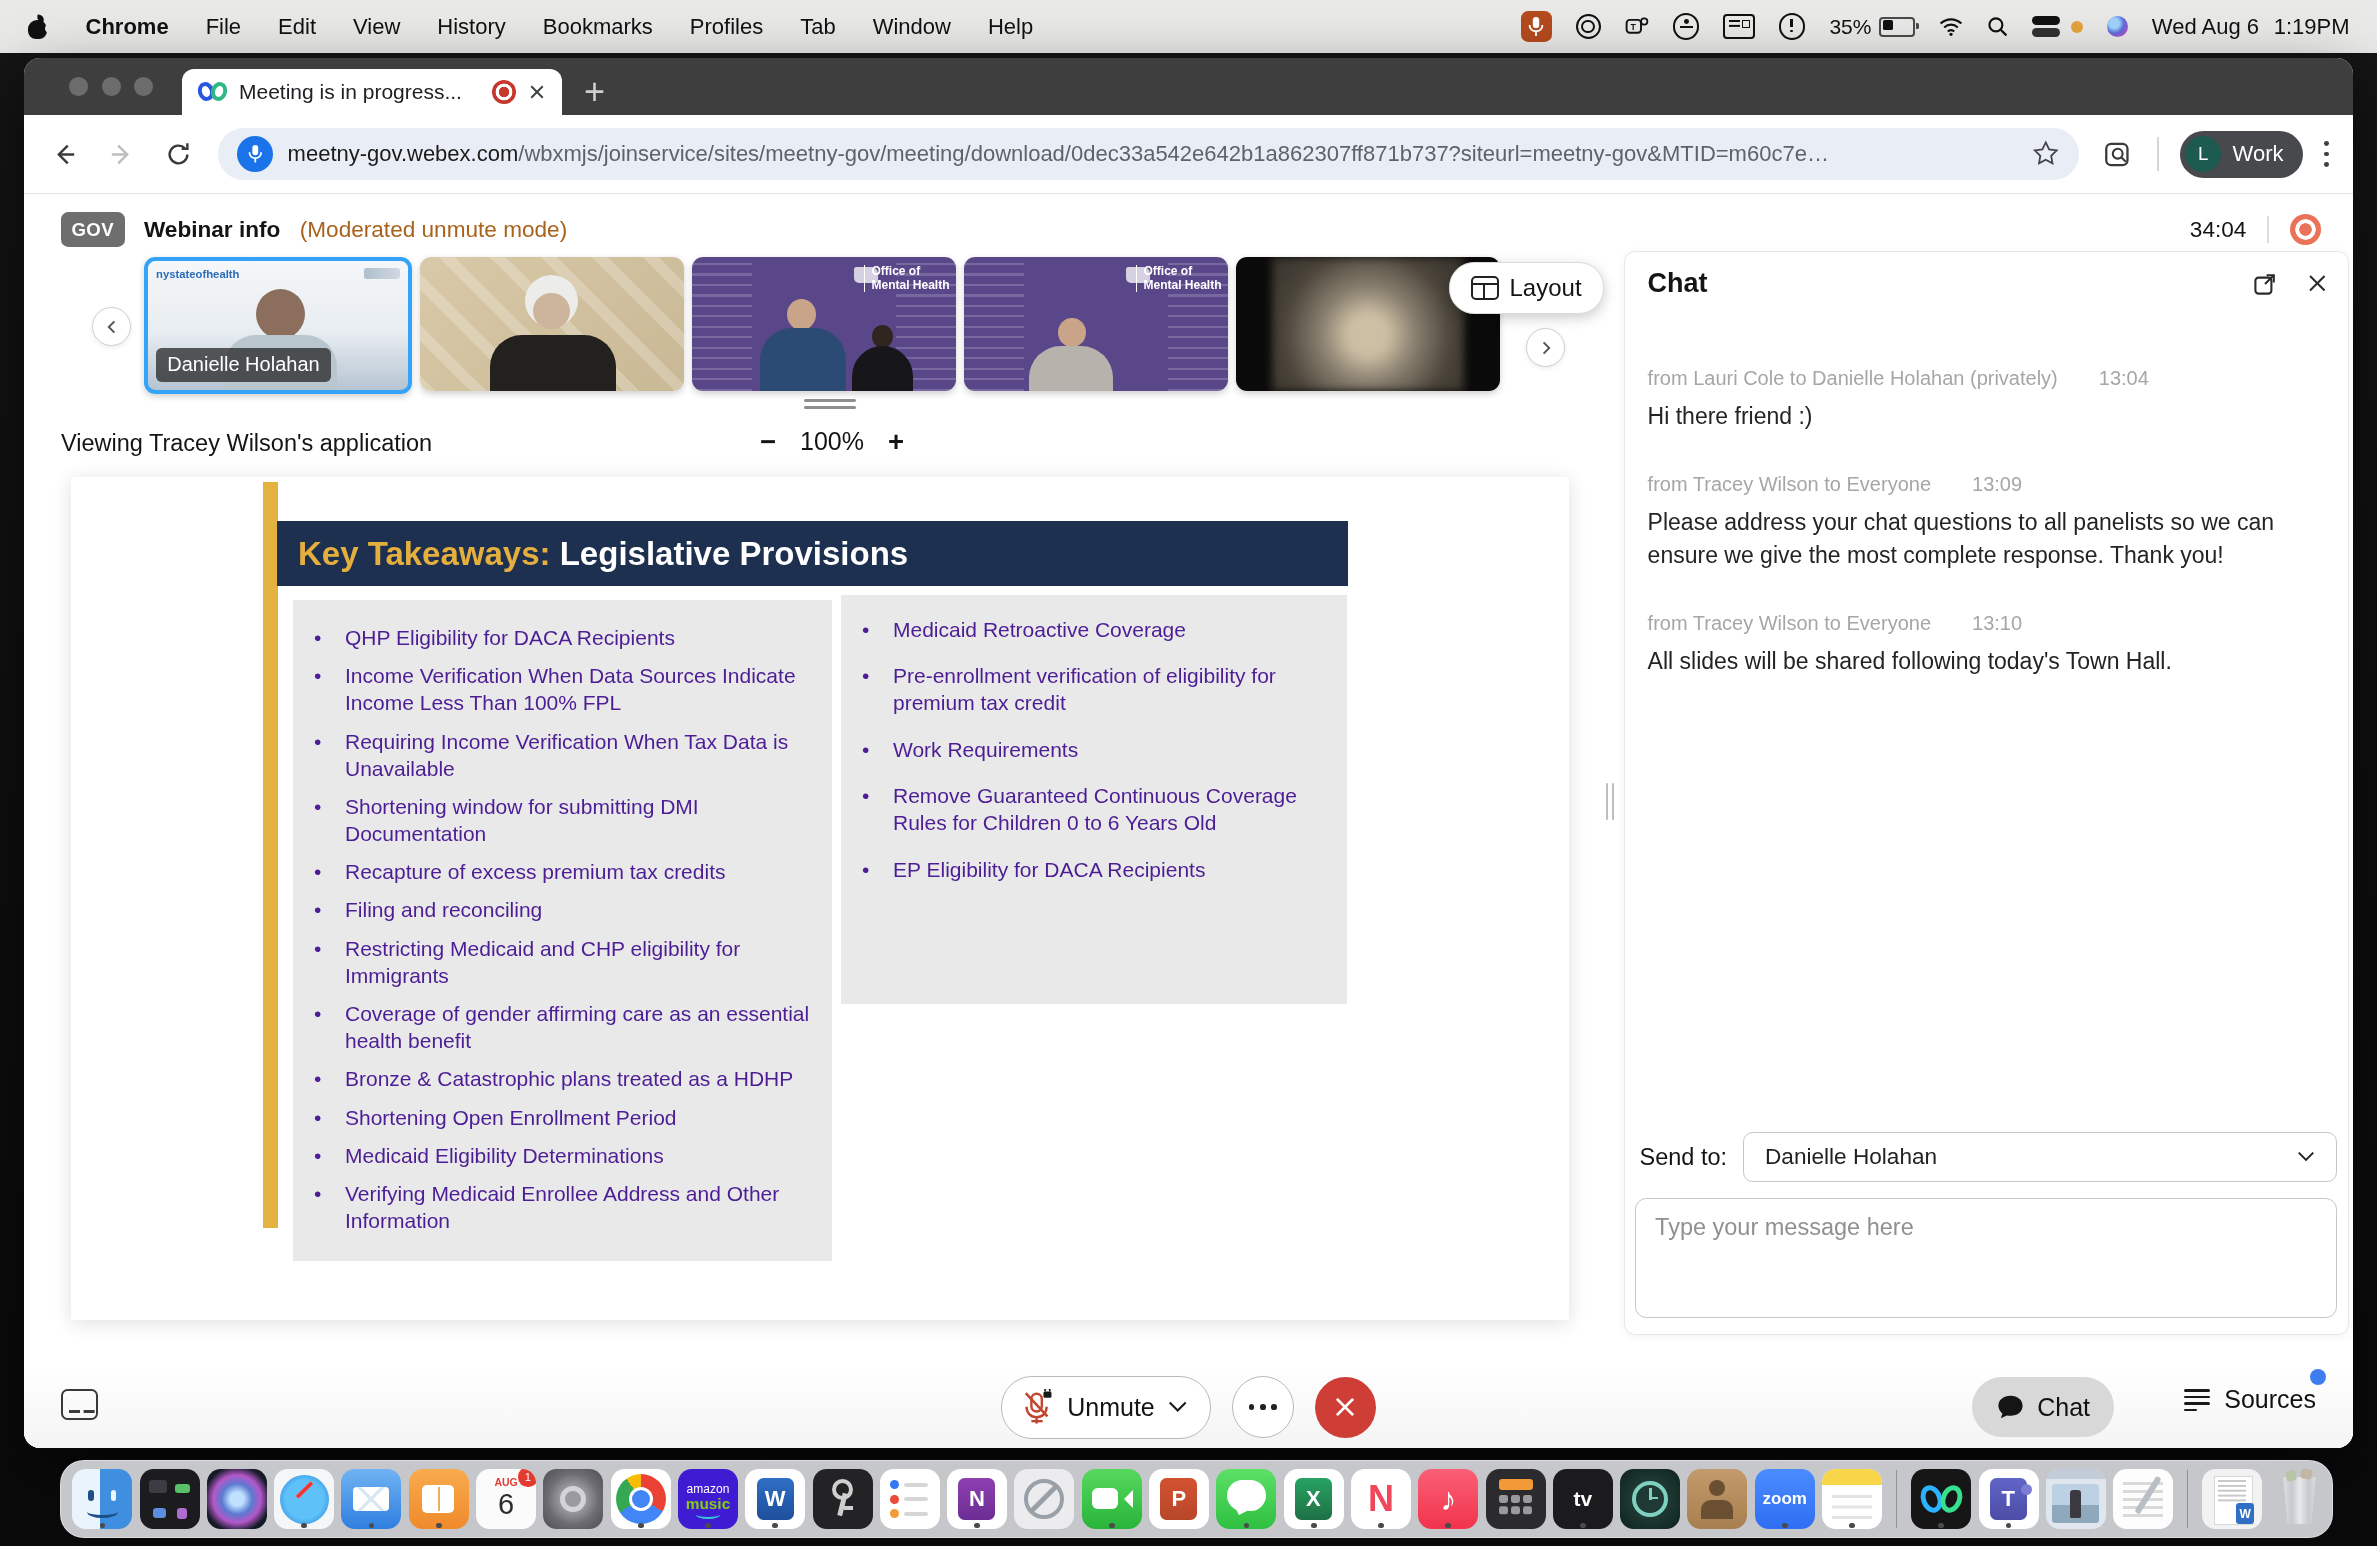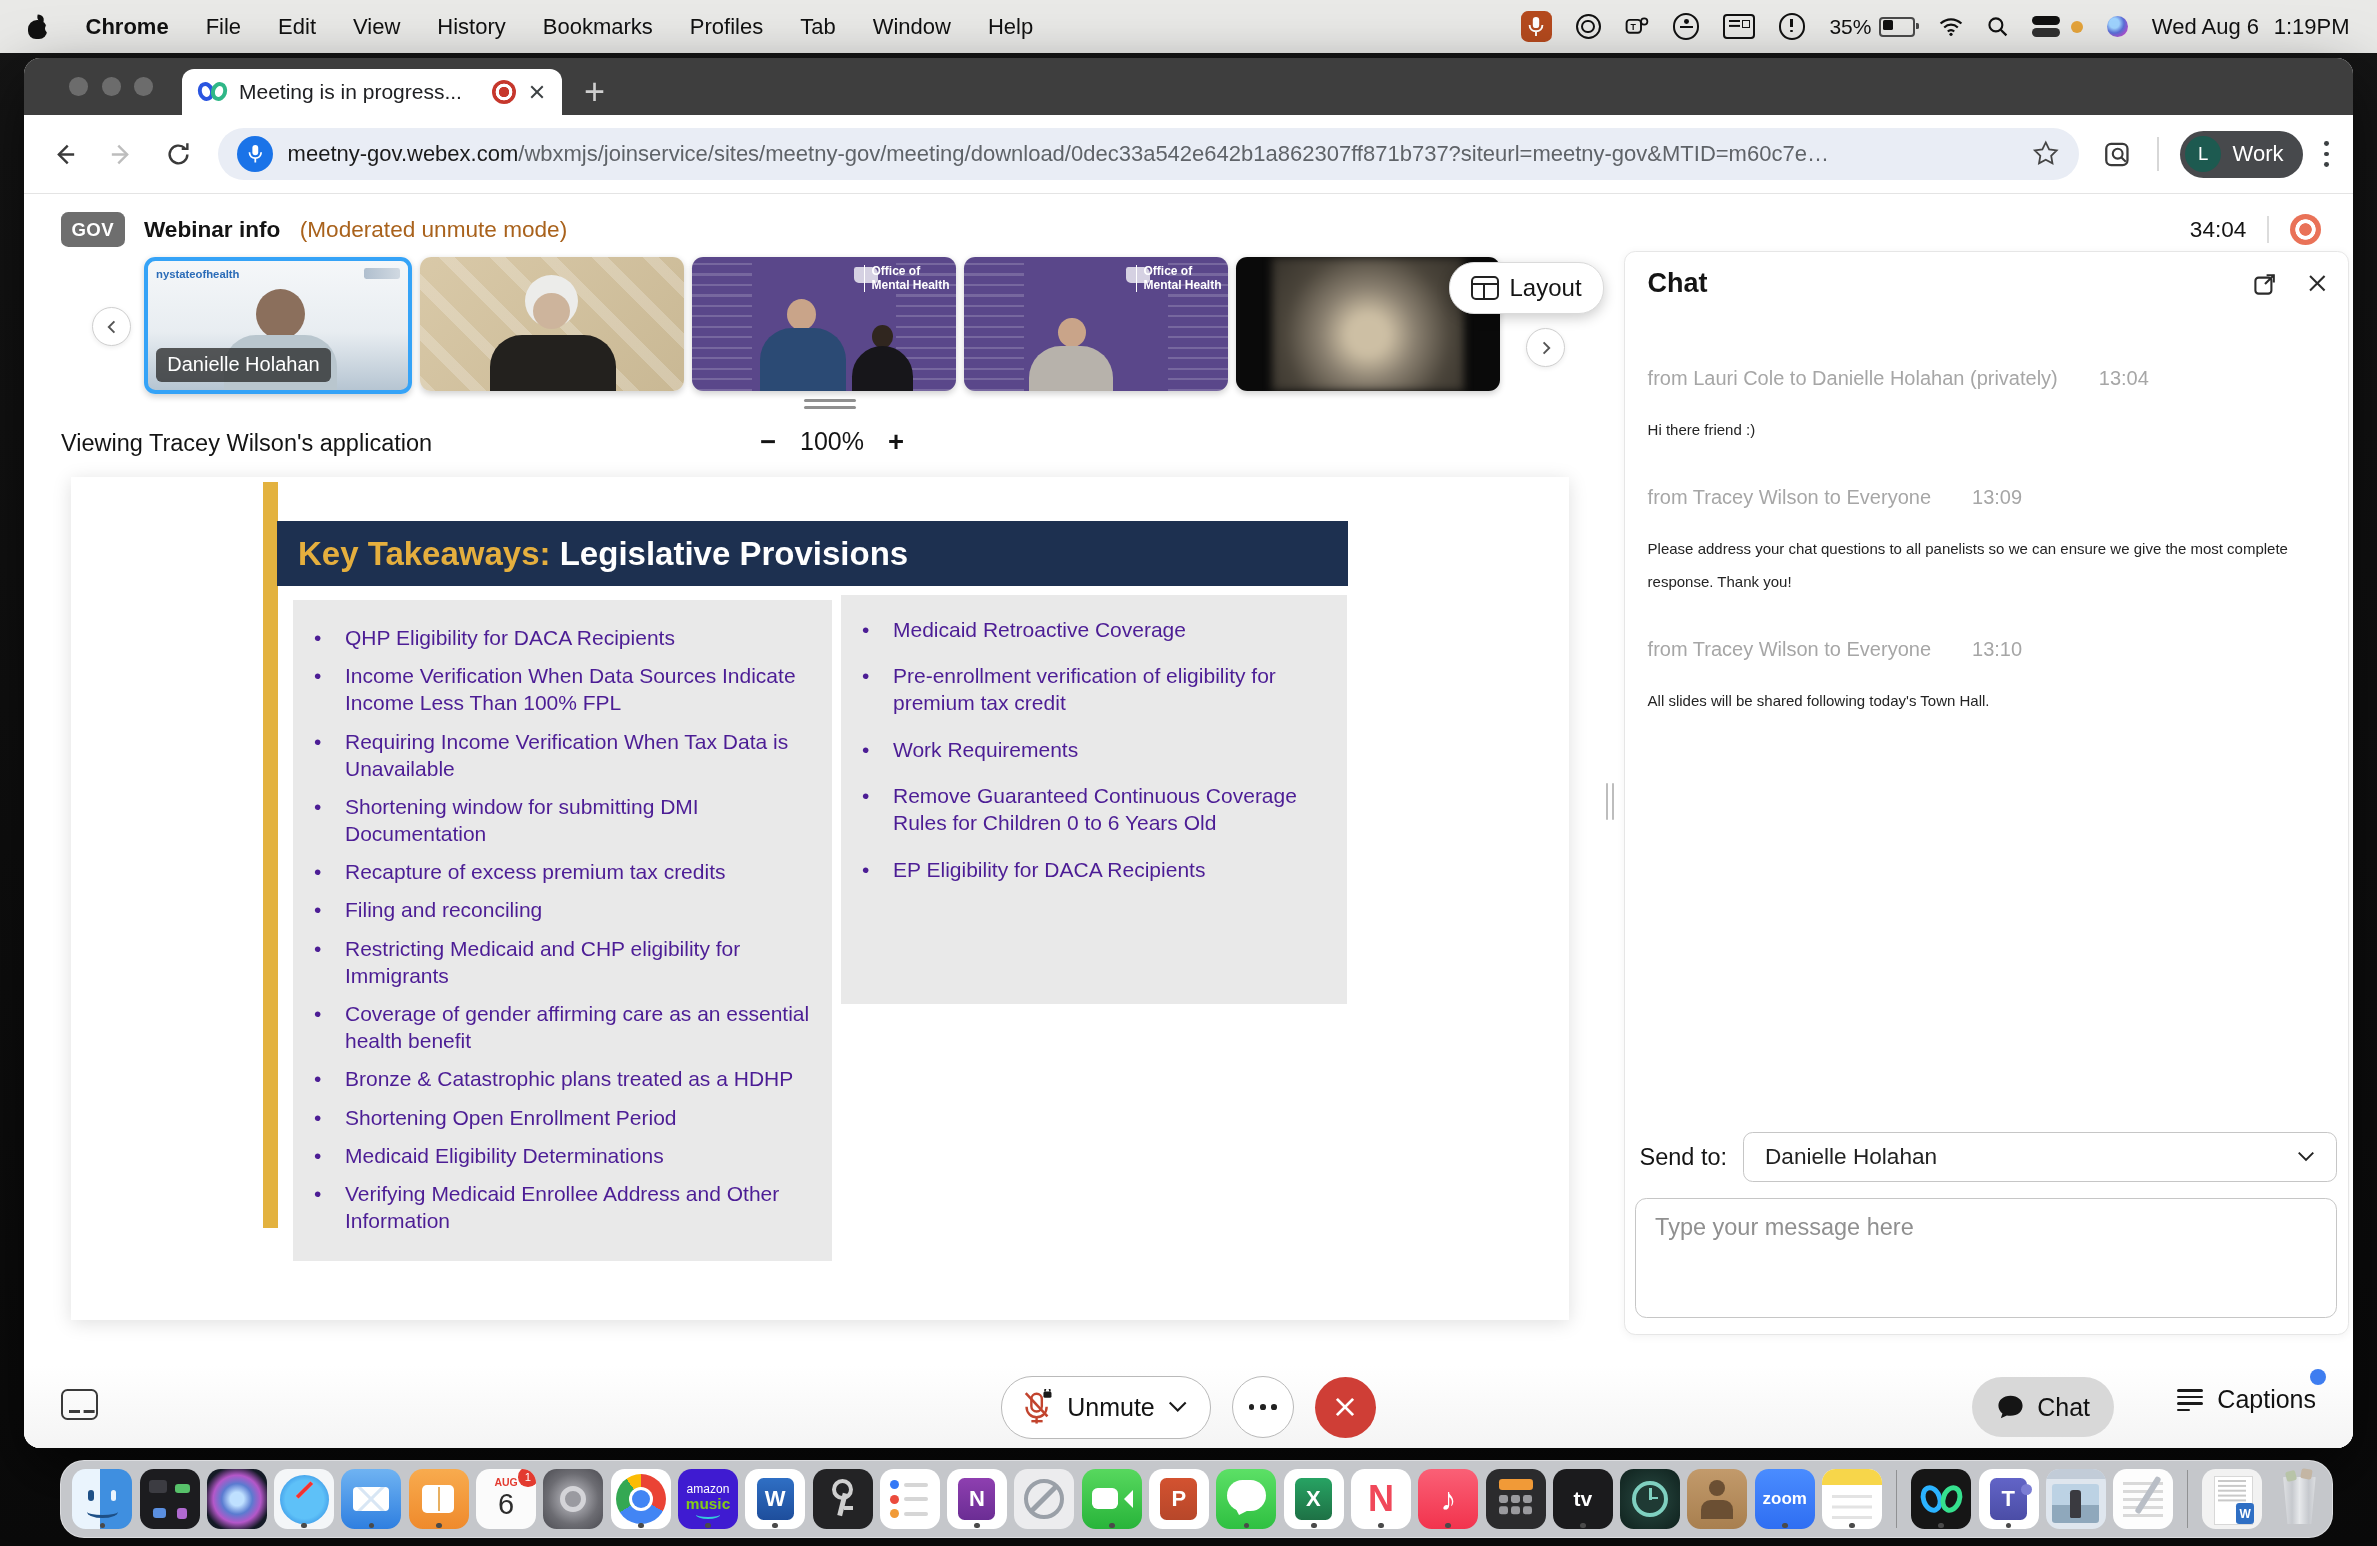--- a/index.html
+++ b/index.html
@@ -126,21 +126,21 @@
   .bl::before{content:"•";position:absolute;left:21px;top:0;}
   
   .chatpanel{position:absolute;left:1600px;top:57px;width:725px;height:1084px;background:#fff;border:0.8px solid #e6e6e6;
     border-radius:11.3px;box-sizing:border-box;box-shadow:0 1.6px 8px rgba(0,0,0,.05);}
   .chathead{position:absolute;left:22.6px;top:16px;right:19.4px;display:flex;align-items:center;}
   .chathead .t{font-size:27px;font-weight:700;color:#141414;flex:1;}
   .chathead .ic{margin-left:29px;}
   .msgs{position:absolute;left:22.6px;top:115px;right:24px;}
   .msg{margin-bottom:40px;}
   .msg .meta{display:flex;gap:41px;font-size:20px;color:#a6a6a6;}
-  .msg .body{margin-top:23px;font-size:15px;color:#242424;line-height:33px;}
+  .msg .body{margin-top:10px;font-size:23px;color:#242424;line-height:33px;}
   .sendto{position:absolute;left:11.3px;right:11.3px;top:880px;display:flex;align-items:center;gap:16px;}
   .sendto .lbl{font-size:23.5px;color:#141414;flex:0 0 auto;margin-left:3.2px;}
   .dropdown{flex:1;height:50px;border:1.2px solid #c6c6c6;border-radius:9.7px;display:flex;align-items:center;
     padding:0 21px;box-sizing:border-box;font-size:22.6px;color:#222;}
   .dropdown .val{flex:1;}
   .msginput{position:absolute;left:9.7px;right:11.3px;top:946px;height:120px;border:1.2px solid #c6c6c6;border-radius:11.3px;
     box-sizing:border-box;padding:14.6px 19.4px;font-size:23.5px;color:#222;resize:none;outline:none;font-family:"Liberation Sans",sans-serif;width:calc(100% - 21px);}
   .msginput::placeholder{color:#909090;}
   .rhandle{position:absolute;left:1582px;top:589px;width:8px;height:37px;display:flex;gap:3.2px;}
   .rhandle i{width:2.4px;height:100%;background:#bdbdbd;border-radius:1.6px;}
@@ -506,21 +506,21 @@
             </svg>
           <span>Chat</span>
         </div>
         <div class="capbtn">
           <span class="cap-ic">
             <i style="top:0;width:26px"></i>
               <i style="top:6.5px;width:26px"></i>
               <i style="top:13px;width:26px"></i>
               <i style="top:19.4px;width:13px"></i>
           </span>
-          <span>Captions</span>
+          <span>Sources</span>
         </div>
         <span class="bluedot"></span>
       </div>
     </div>
   </div>
 
   <div class="dock">
     <div class="di run" style="background:linear-gradient(90deg,#eaf4fd 0 46%,#3f8fe0 46%)">
       <span style="position:absolute;left:16px;top:21px;width:5.7px;height:11.3px;border-radius:3.2px;background:#1d4f86"></span>
       <span style="position:absolute;right:16px;top:21px;width:5.7px;height:11.3px;border-radius:3.2px;background:#eaf4fd"></span>

